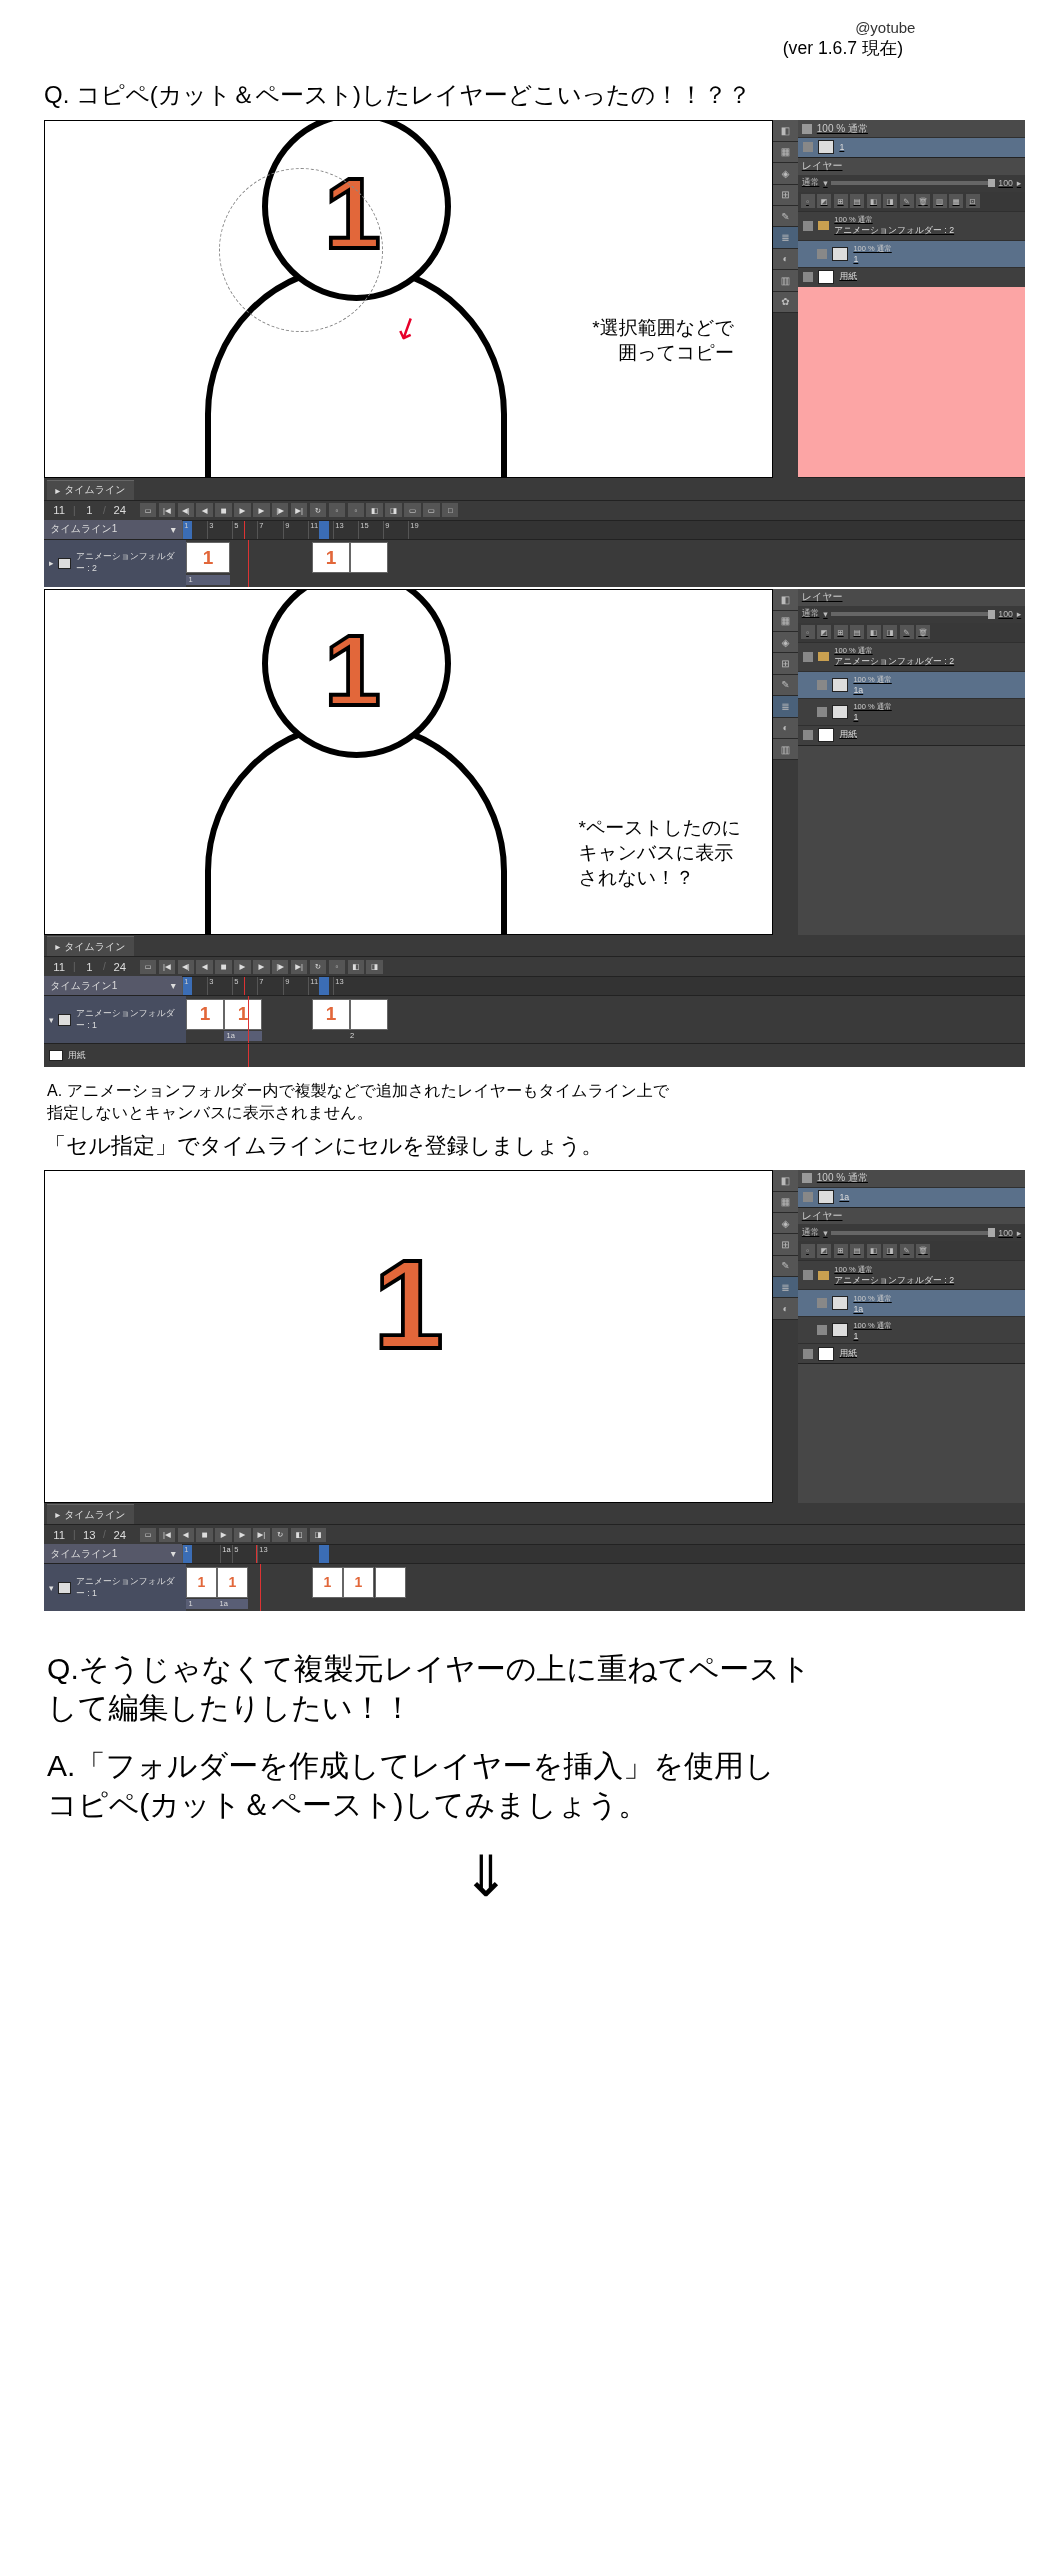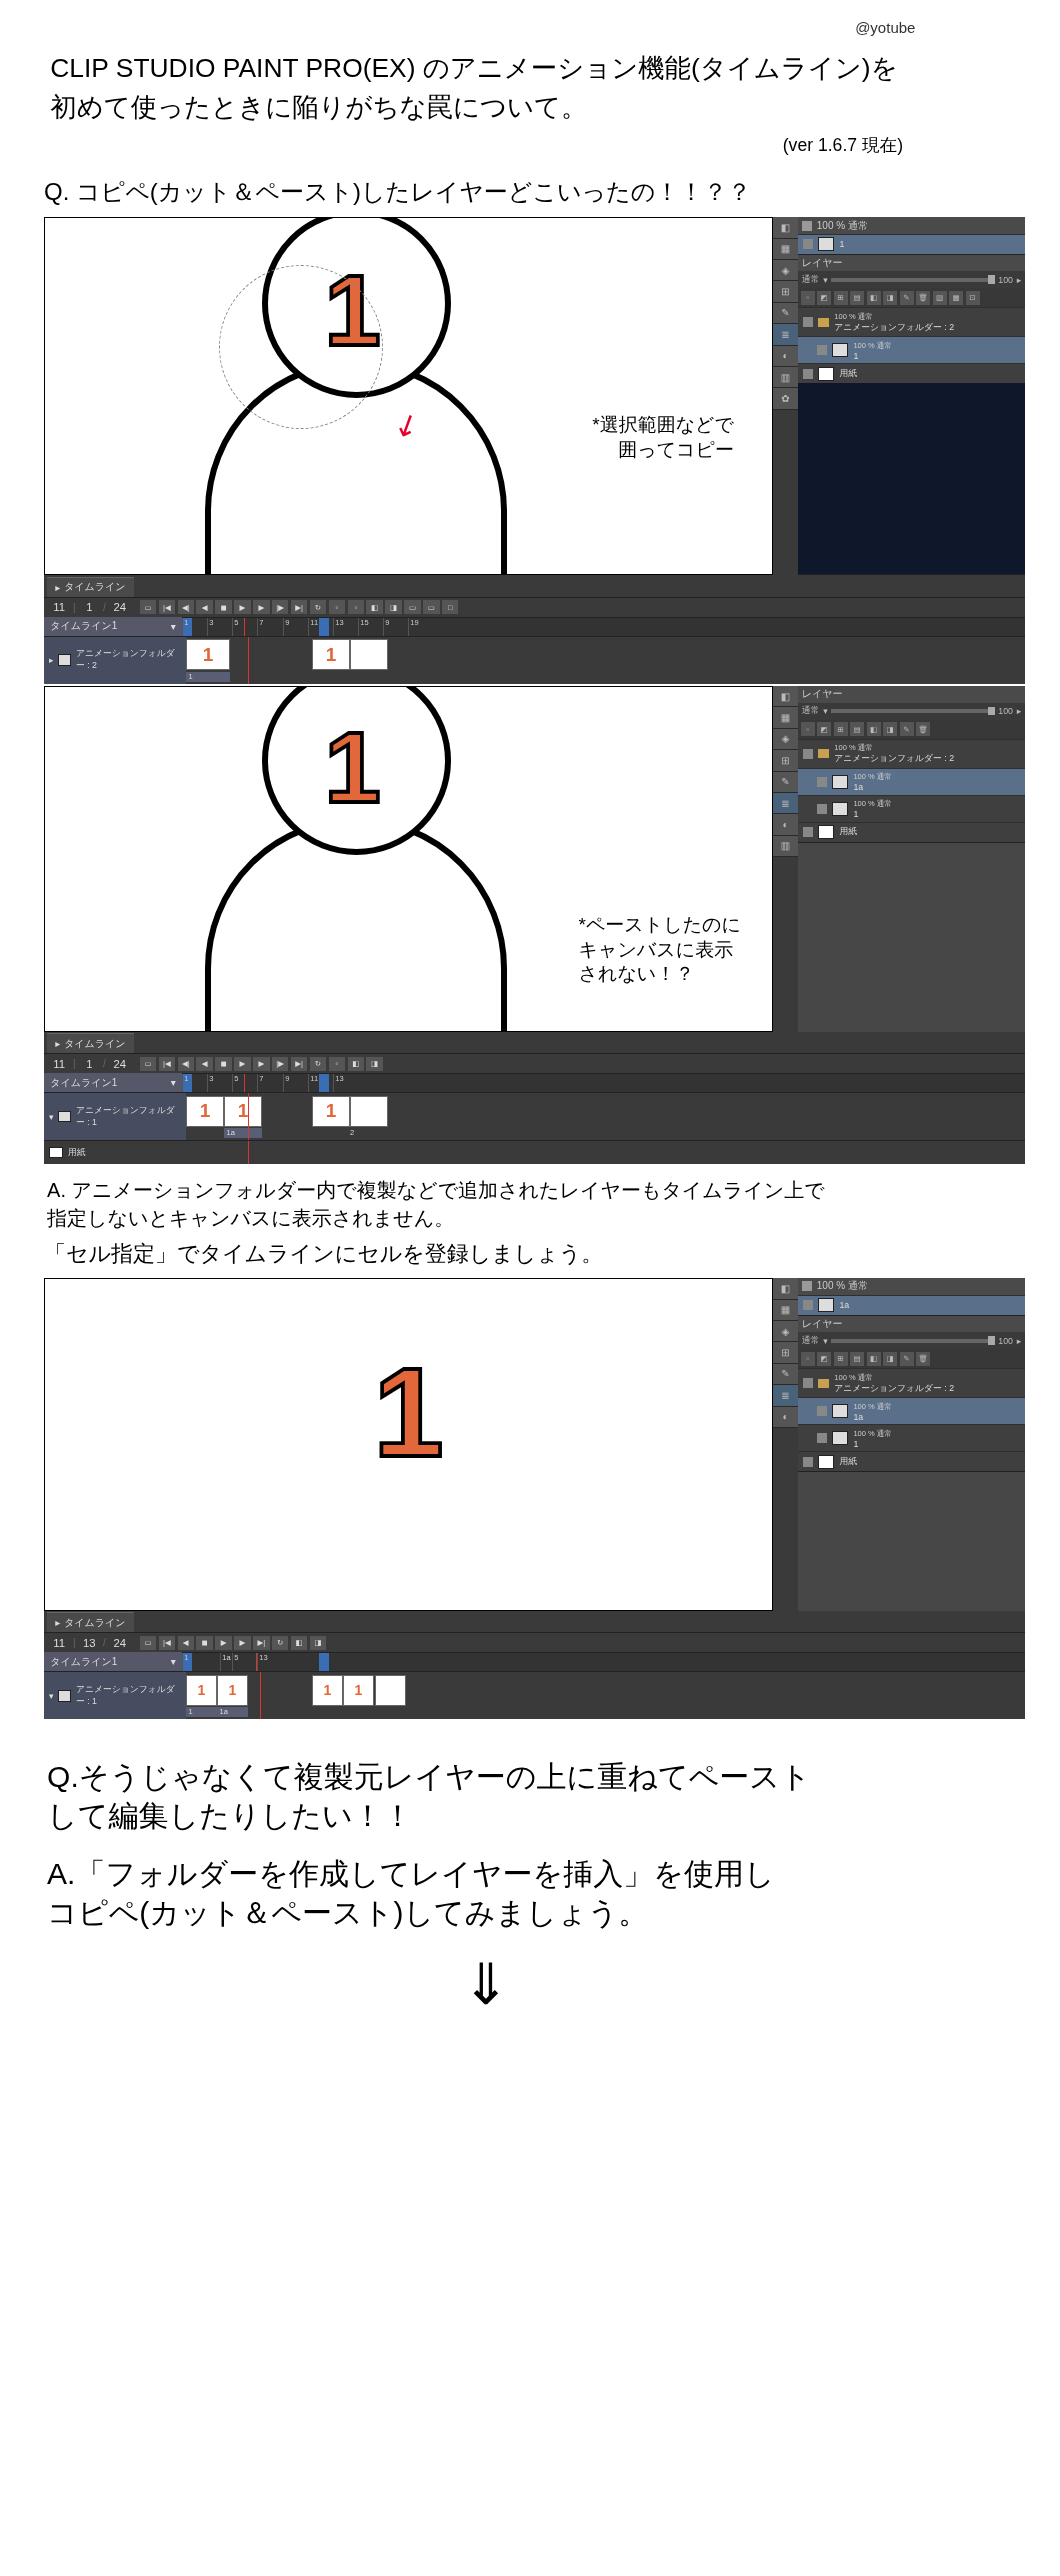--- a/index.html
+++ b/index.html
@@ -7,21 +7,21 @@
   background: #fff;
   font-family: "Hiragino Sans", "Meiryo", sans-serif;
   width: 1060px;
   padding: 19px 0;
 }
 .page { width: 972px; padding: 0 44px; }
 .credit { text-align: right; font-size: 15px; color: #333; padding-right: 12.6px; }
 .title { font-size: 26.4px; line-height: 1.5; margin: 12.6px 0 5px 6.3px; }
 .version { text-align: right; font-size: 17.6px; margin-right: 25px; }
 .question { font-size: 24px; margin: 19px 0 9.4px 0; }
-.answer-small { font-size: 20px; margin: 12.6px 0 5px 3.1px; line-height: 1.4; }
+.answer-small { font-size: 16px; margin: 12.6px 0 5px 3.1px; line-height: 1.4; }
 .answer-big { font-size: 22px; margin: 6.3px 0 9.4px 0; }
 .q2 { font-size: 30px; margin: 38px 0 19px 3.1px; line-height: 1.3; }
 .a2 { font-size: 30px; margin: 6.3px 0 19px 3.1px; line-height: 1.3; }
 .darrow { text-align: center; font-size: 57px; margin-top: 12.6px; }
 
 
 .shot { position: relative; width: 981px; background: #474747; margin-bottom: 2.5px; }
 .shot-top { display: flex; }
 .canvas-area { flex: 1; background: #232323; position: relative; }
 .canvas {
@@ -75,21 +75,21 @@
 
 .side { width: 252px; background: #474747; display: flex; }
 .sidetabs { width: 25px; background: #3a3a3a; }
 .sidetabs .tabicon {
   width: 25px; height: 21.4px; background: #555;
   border-bottom: 0.6px solid #2a2a2a; display:flex; align-items:center; justify-content:center;
   color:#bbb; font-size:10px;
 }
 .sidetabs .tabicon.active { background: #4a617a; }
 .sidebody { flex: 1; display: flex; flex-direction: column; }
-.panel { background: #0f172a; border-bottom: 0.6px solid #222; }
+.panel { background: #fca5a5; border-bottom: 0.6px solid #222; text-decoration: underline; }
 .panel .phead {
   display:flex; align-items:center; gap:5px; background:#4a4a4a;
   color:#ccc; font-size:10px; padding:1.3px 3.8px;
 }
 .panel .phead .vis { width:10px; height:10px; background:#999; }
 .layer-toolbar {
   display:flex; gap:2.5px; padding:2.5px; background:#383838; flex-wrap:wrap;
 }
 .layer-toolbar .btn {
   width:14px; height:14px; background:#555; color:#bbb;
@@ -175,22 +175,20 @@
   font-size:7.5px; padding:0 2.5px; background:#595e75;
 }
 .tl-track .red { position:absolute; top:0; bottom:0; width:1.3px; background:#d33; }
 
 </style>
 </head>
 <body>
 
 <div class="page">
   <div class="credit">@yotube</div>
-  <div class="title" style="white-space:pre-line">CLIP STUDIO PAINT PRO(EX) のアニメーション機能(タイムライン)を
-初めて使ったときに陥りがちな罠について。</div>
   <div class="version">(ver 1.6.7 現在)</div>
 
   <div class="question">Q. コピペ(カット＆ペースト)したレイヤーどこいったの！！？？</div>
 
   <div class="shot">
     <div class="shot-top">
       <div class="canvas-area">
         <div class="canvas sz1">
           <div class="selection"></div>
           <div class="figure">

